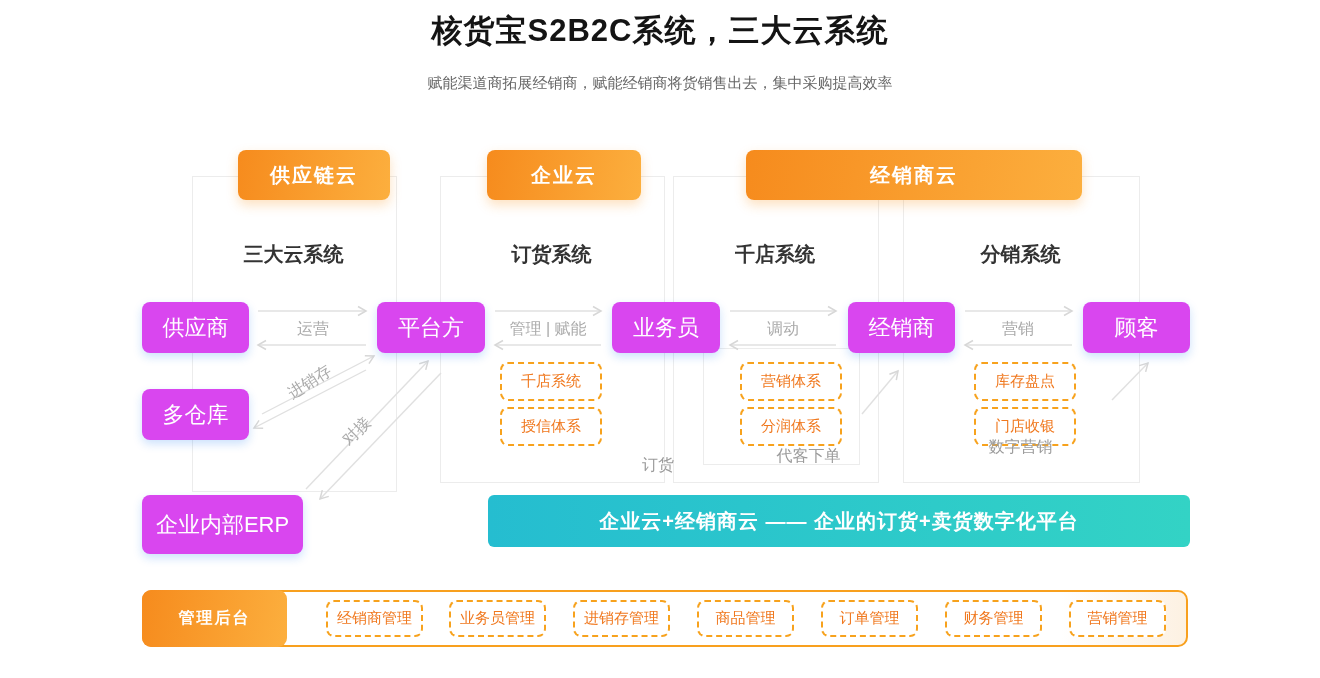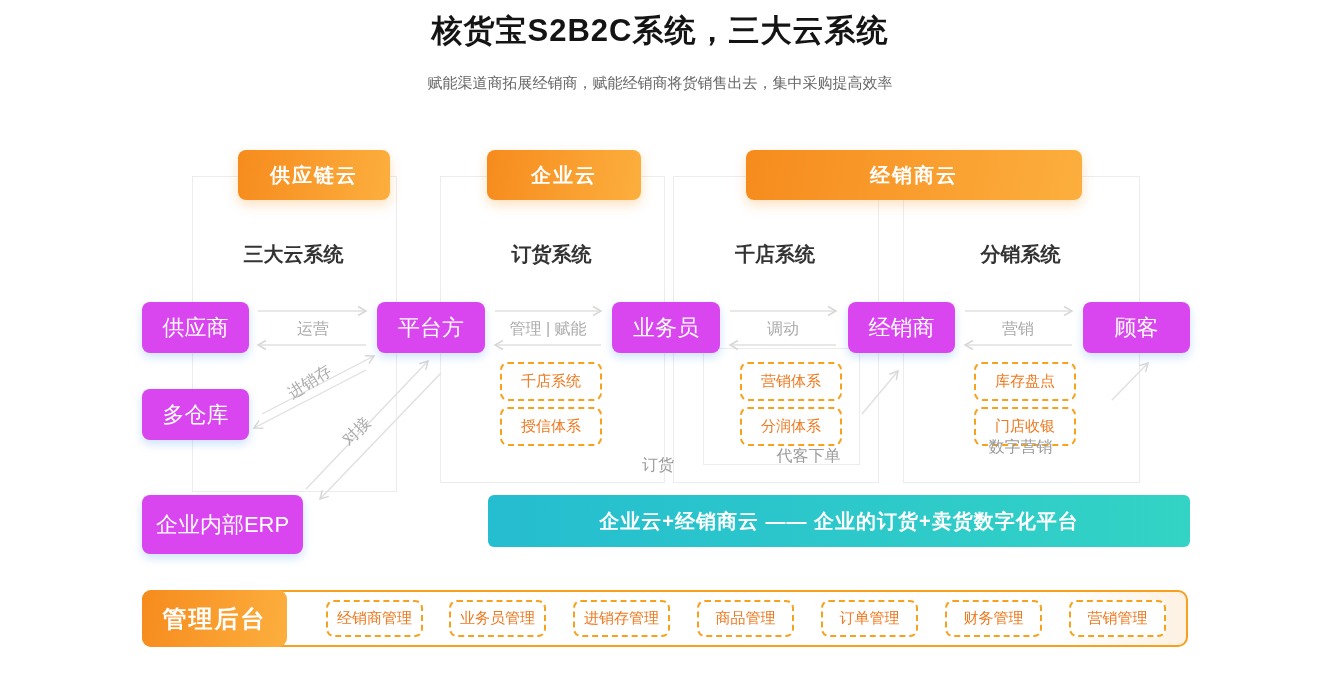--- a/index.html
+++ b/index.html
@@ -38,21 +38,21 @@
     display:flex;align-items:center;justify-content:center;
     color:#fff;font-size:20px;font-weight:700;letter-spacing:1px;z-index:3;}
 
   .bottom-bar{position:absolute;left:142px;top:590px;width:1046px;height:57px;
     border:2px solid #f8a01e;border-radius:10px;
     background:linear-gradient(90deg,#fff 0%,#fff 88%,#fdf1e2 100%);
     box-sizing:border-box;z-index:3;}
   .bar-title{position:absolute;left:-2px;top:-2px;width:145px;height:57px;border-radius:9px;
     display:flex;align-items:center;justify-content:center;
     background:linear-gradient(100deg,#f68b1d 0%,#fcaf3e 100%);
-    color:#fff;font-size:24px;font-weight:700;letter-spacing:2px;}
+    color:#fff;font-size:16px;font-weight:700;letter-spacing:2px;}
   .bar-chip{position:absolute;top:8px;width:97px;height:37px;display:flex;align-items:center;justify-content:center;
     border:2px dashed #f7a21d;border-radius:8px;background:#fff;box-sizing:border-box;
     color:#f0781e;font-size:15px;font-weight:500;}
 
   svg.arrows{position:absolute;left:0;top:0;z-index:2;pointer-events:none;}
 </style>
 </head>
 <body>
 
 <div id="stage">

